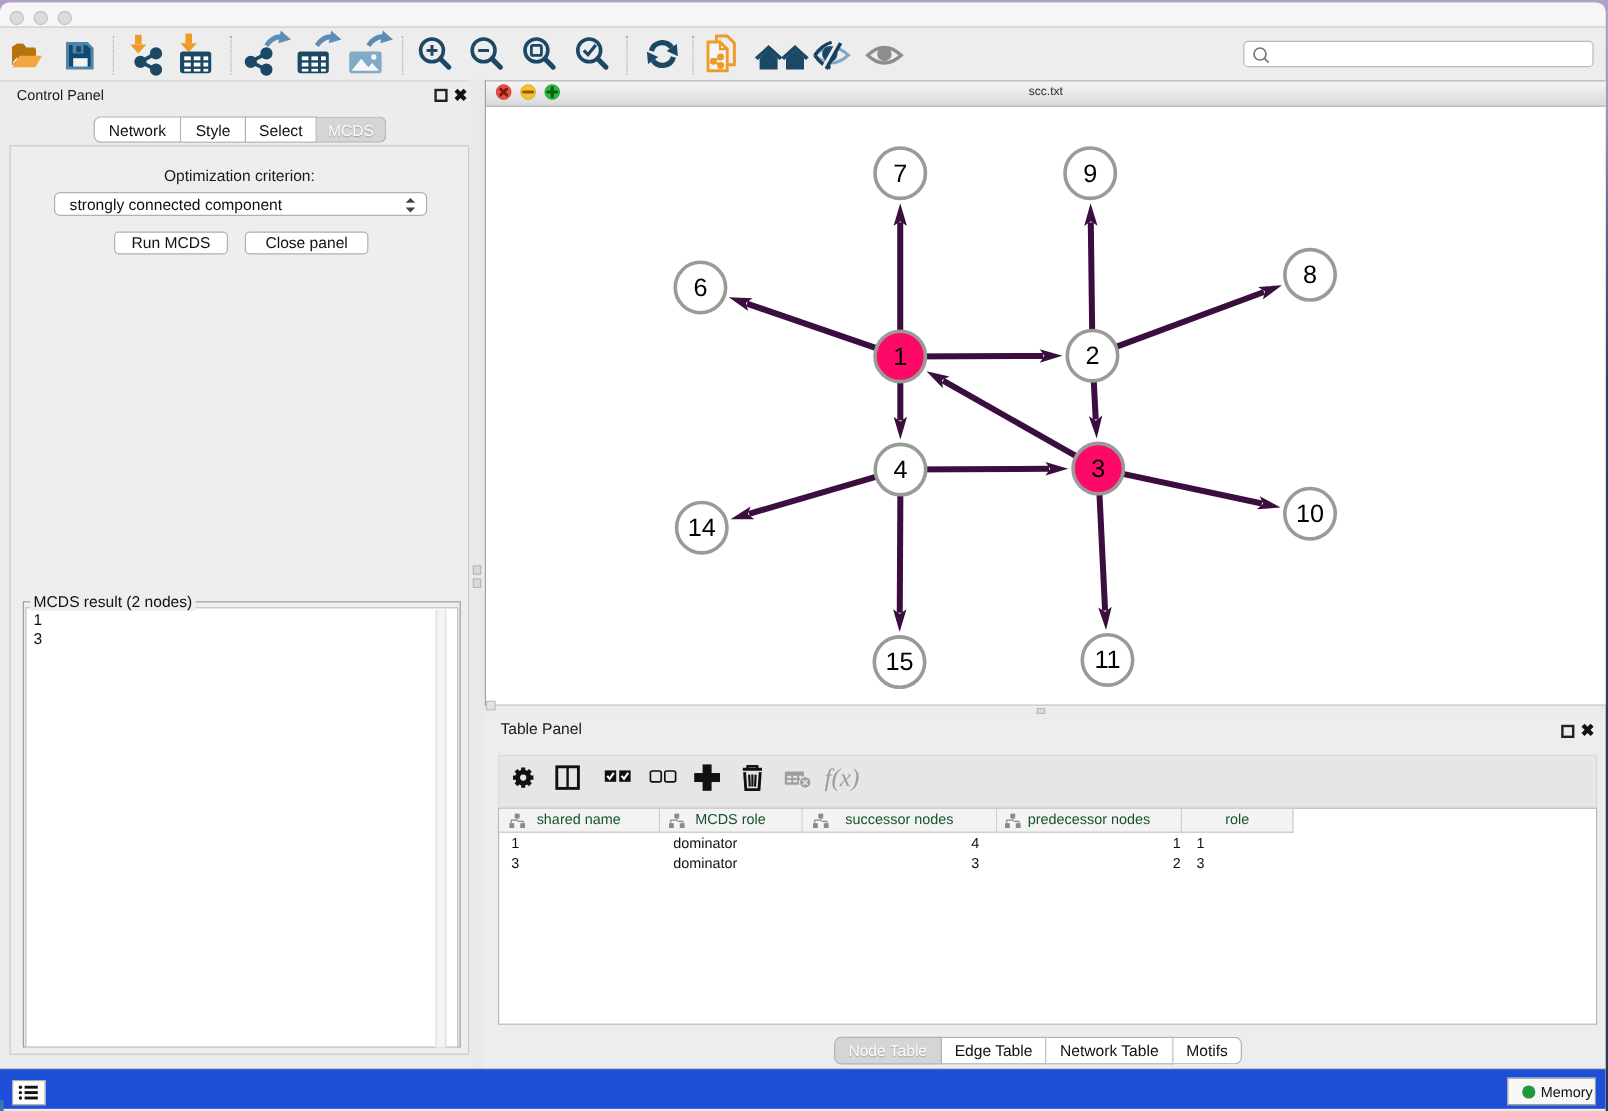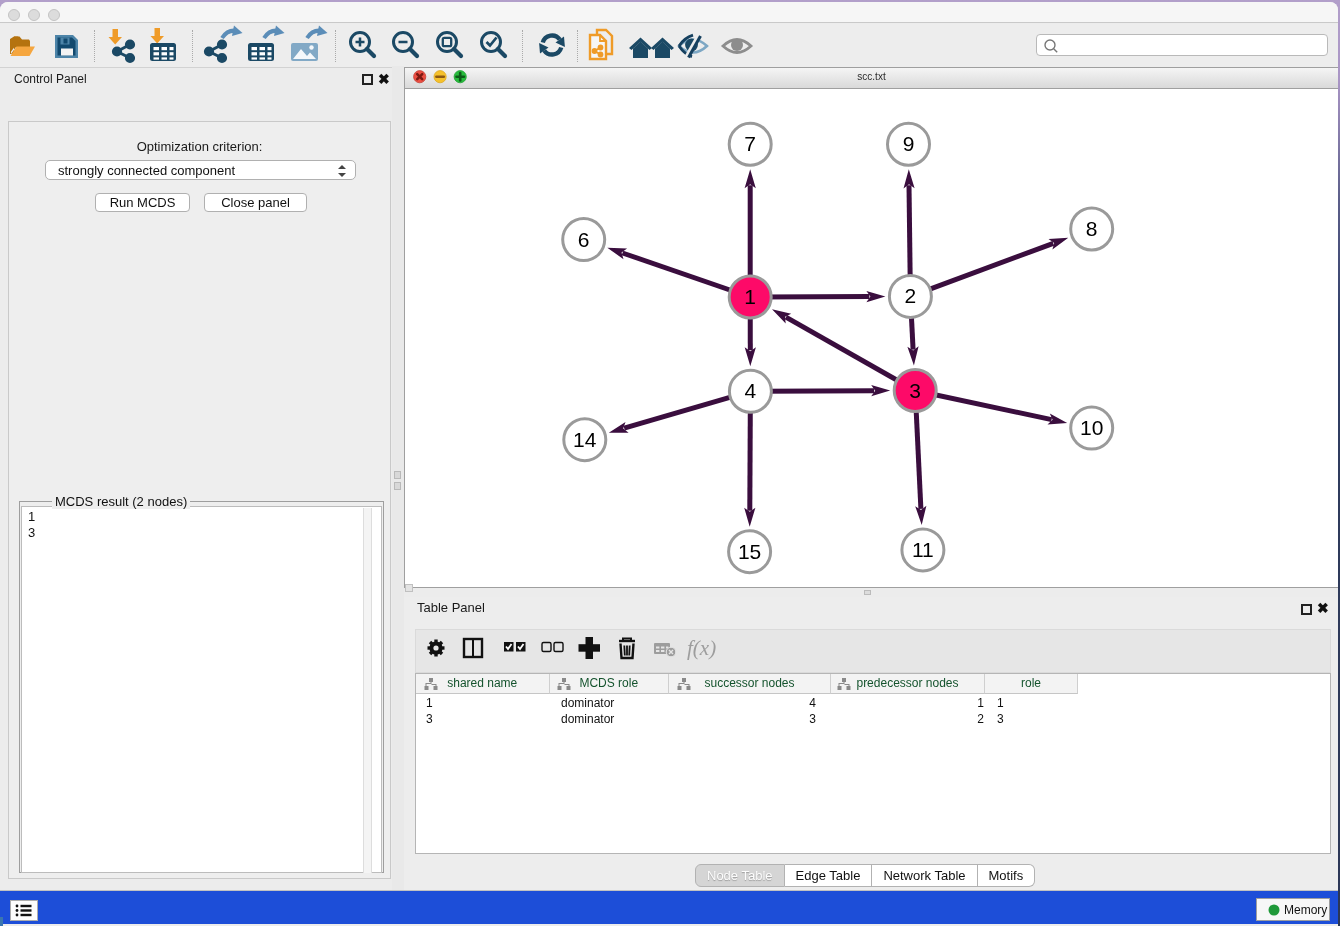--- a/index.html
+++ b/index.html
@@ -23,21 +23,21 @@
 #cp-tabs { position:absolute; left:78px; top:95px; height:22px; display:flex; }
 .cptab { height:22px; border:1px solid #b2b2b2; border-left:none; background:#fff; font-size:13px; color:#111; text-align:center; line-height:21px; }
 .cptab.first { border-left:1px solid #b2b2b2; border-radius:6px 0 0 6px; }
 .cptab.last { border-radius:0 6px 6px 0; }
 .cptab.sel { background:#d5d5d5; color:#fdfdfd; text-shadow:0 1px 1px #9b9b9b; }
 #cp-body { position:absolute; left:8px; top:119px; width:383px; height:758px; background:#eeeeee; border:1px solid #c9c9c9; }
 #opt-label { position:absolute; left:0; top:17px; width:100%; text-align:center; font-size:13px; color:#1a1a1a; }
 #dropdown { position:absolute; left:36px; top:38px; width:311px; height:20px; background:#fff; border:1px solid #b0b0b0; border-radius:5px; font-size:13px; color:#111; line-height:19px; padding-left:12px; }
 .btn { position:absolute; height:19px; background:#fff; border:1px solid #b0b0b0; border-radius:4px; font-size:13px; color:#111; text-align:center; line-height:18px; }
 #fieldset { position:absolute; left:10px; top:379px; width:365px; height:372px; border:1px solid #9e9e9e; }
-#fs-legend { position:absolute; left:5px; top:-8px; background:#eeeeee; padding:0 3px; font-size:13px; color:#111; z-index:3;margin-left:27px; }
+#fs-legend { position:absolute; left:5px; top:-8px; background:#eeeeee; padding:0 3px; font-size:13px; color:#111; z-index:3; }
 #fs-list { position:absolute; left:1px; top:4px; width:361px; height:367px; background:#fff; border:1px solid #bcbcbc; font-size:13px; color:#111; }
 #fs-scroll { position:absolute; right:9px; top:1px; width:9px; height:365px; background:#f4f4f4; border-left:1px solid #ddd; border-right:1px solid #ddd; }
 
 #vsplit { position:absolute; left:392px; top:64px; width:12px; height:824px; background:#e9e9e9; }
 #hsplit { position:absolute; left:404px; top:586px; width:934px; height:9px; background:#ececec; }
 
 #sccwin { position:absolute; left:404px; top:65px; width:934px; height:521px; border:1px solid #9f9f9f; border-right:none; background:#fff; }
 #scc-title { position:absolute; left:0; top:0; width:100%; height:21px; background:linear-gradient(#f5f5f5,#d9d9d9); border-bottom:1px solid #9f9f9f; }
 #scc-title .t { position:absolute; top:3px; left:0; width:100%; text-align:center; font-size:10px; color:#2b2b2b; }
 #canvas { position:absolute; left:0; top:21px; width:933px; height:498px; background:#fff; }
@@ -215,20 +215,26 @@
           <circle cx="9" cy="9" r="5" fill="none" stroke="#777" stroke-width="1.4"></circle>
           <line x1="12.7" y1="12.7" x2="16.2" y2="16.2" stroke="#777" stroke-width="1.4"></line>
         </svg>
       </div>
   </div>
 
   <div id="cp-head">
       <span>Control Panel</span>
     <div class="float-btn" style="left:362px; top:8px;"></div>
     <div class="close-x" style="left:378px; top:5px;">✖</div>
+  </div>
+  <div id="cp-tabs">
+    <div class="cptab first" style="width:73px;">Network</div>
+    <div class="cptab" style="width:54px;">Style</div>
+    <div class="cptab" style="width:59px;">Select</div>
+    <div class="cptab last sel" style="width:58px;">MCDS</div>
   </div>
   <div id="cp-body">
     <div id="dropdown">strongly connected component
       <svg width="12" height="14" style="position:absolute;right:7px;top:3px" viewBox="0 0 12 14">
           <path d="M2 5 L6 1 L10 5 Z" fill="#444"></path>
           <path d="M2 9 L6 13 L10 9 Z" fill="#444"></path>
         </svg>
     </div>
     <div id="opt-label">Optimization criterion:</div>
     <div class="btn" style="left:86px; top:71px; width:95px;">Run MCDS</div>

